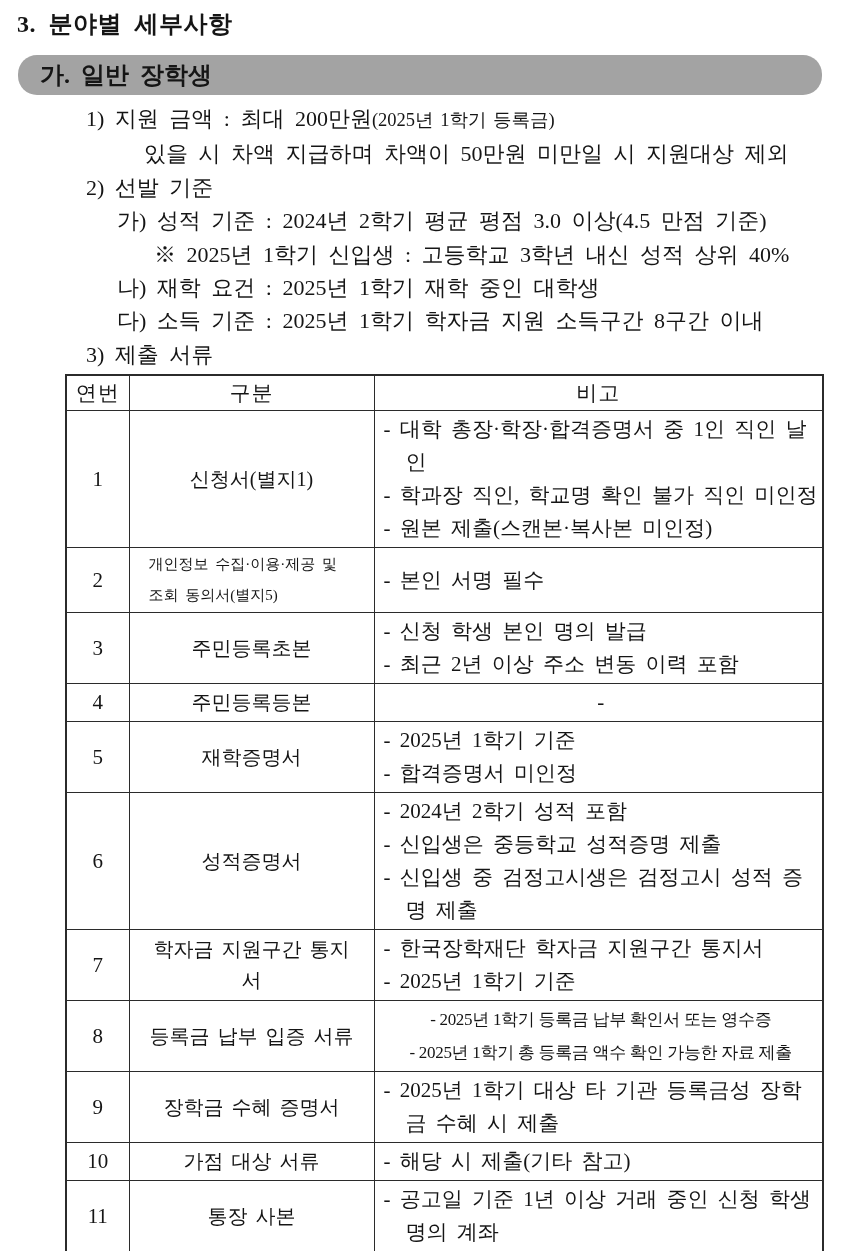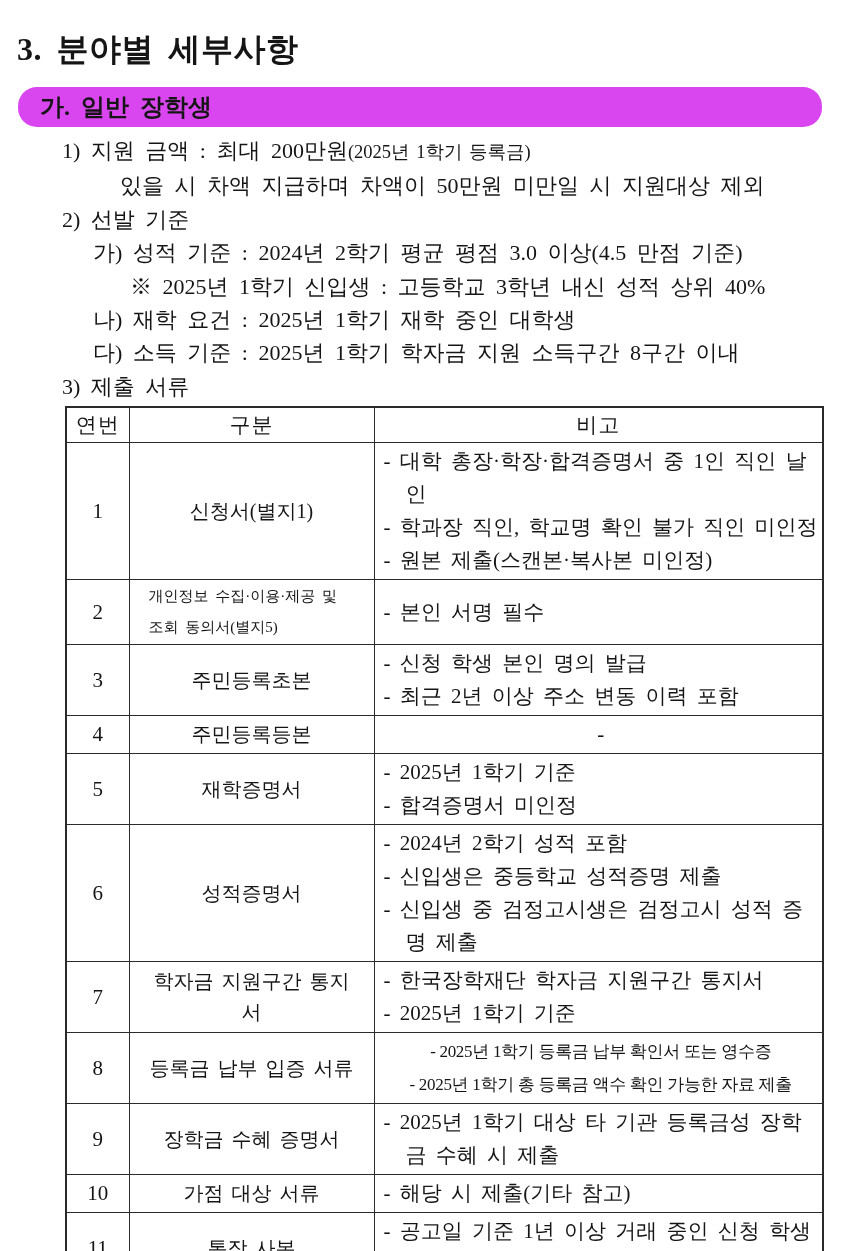--- a/index.html
+++ b/index.html
@@ -11,49 +11,49 @@
     overflow: hidden;
     font-family: "Liberation Serif", "DejaVu Serif", serif;
     color: #151515;
   }
   .page {
     position: relative;
     width: 850px;
     height: 1251px;
   }
   .doc-title {
-    margin: 28px 0 0 17px;
-    font-size: 32px;
+    margin: 8px 0 0 17px;
+    font-size: 24px;
     font-weight: bold;
     letter-spacing: 0.5px;
     word-spacing: 6px;
   }
   .section-band {
     margin: 15px 0 0 18px;
     width: 782px;
     height: 40px;
-    background: #d946ef;
+    background: #a3a3a3;
     display: flex;
     align-items: center;
     padding-left: 22px;
     box-sizing: content-box;
     border-radius: 19px;
   }
   .section-band .section-label {
     font-size: 24px;
     font-weight: bold;
     word-spacing: 5px;
   }
   .intro {
     margin-top: 7px;
     font-size: 22px;
     line-height: 33.4px;
     word-spacing: 5px;
   }
-  .intro-line { white-space: nowrap; }
+  .intro-line { white-space: nowrap; margin-left: 24px; }
   .intro-line.ind-1 { padding-left: 62px; }
   .intro-line.ind-2 { padding-left: 93px; }
   .intro-line.ind-3 { padding-left: 120px; }
   .intro-line.ind-4 { padding-left: 130px; }
   .intro-line .small-suffix { font-size: 18.5px; word-spacing: 2px; }
 
   table.doc-table {
     margin: 3px 0 0 65px;
     border-collapse: collapse;
     table-layout: fixed;

